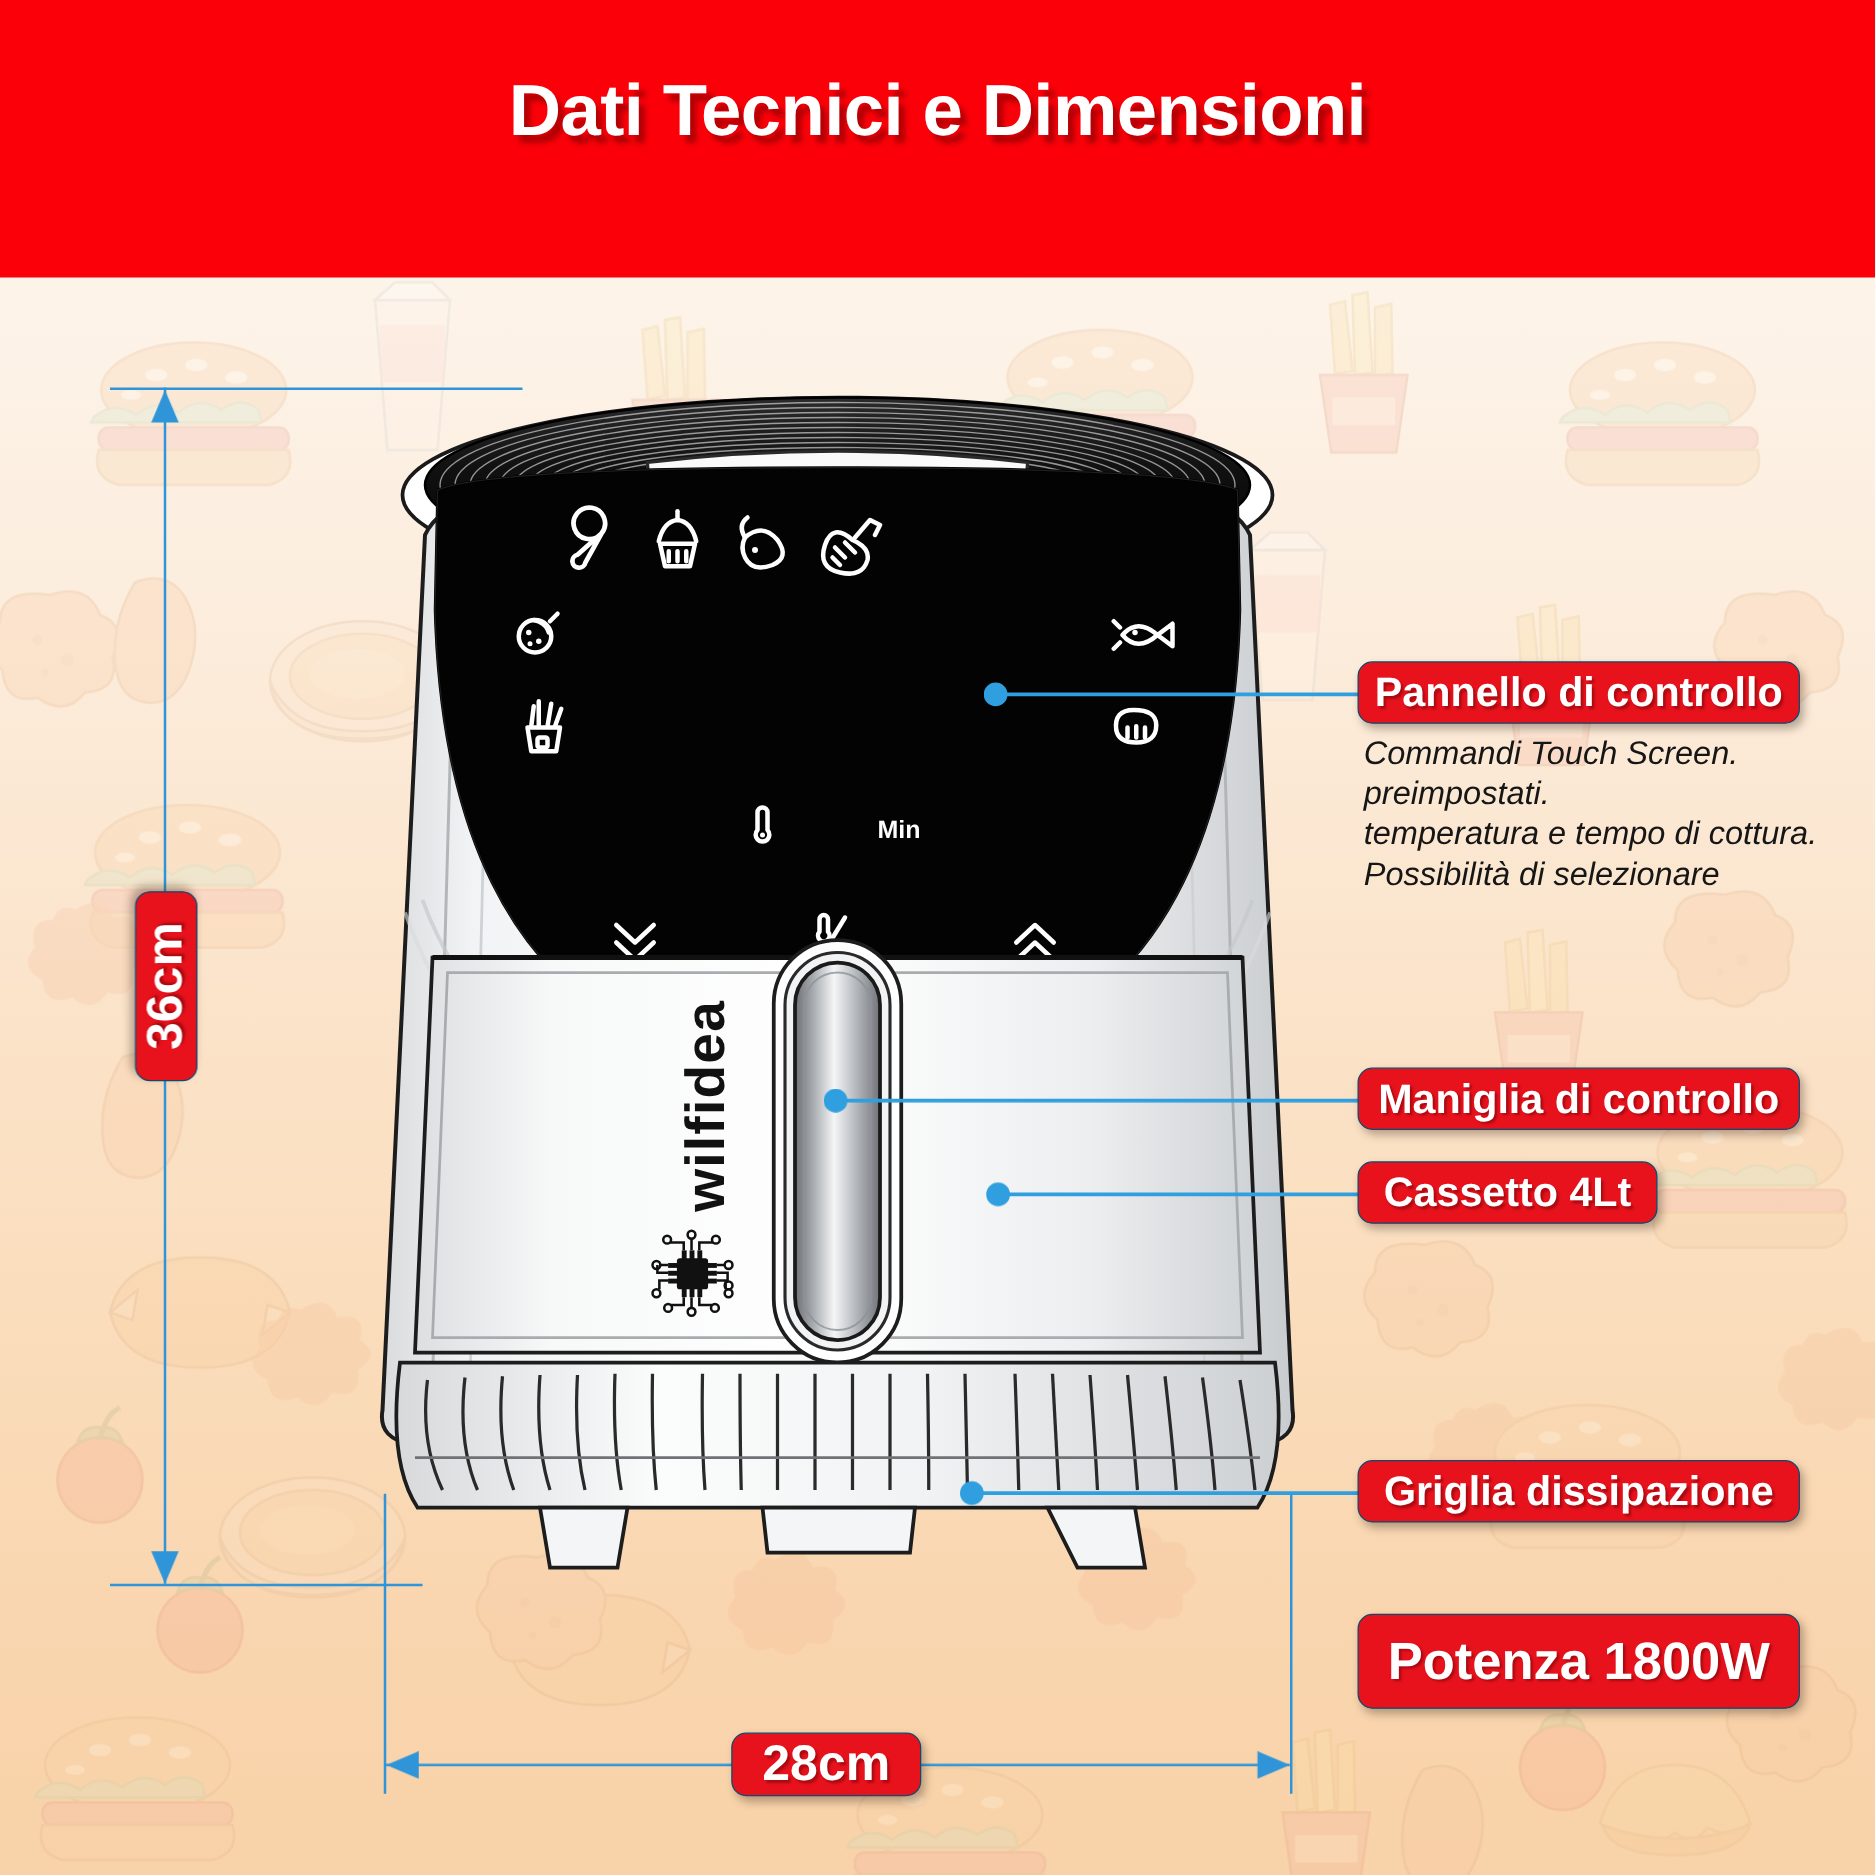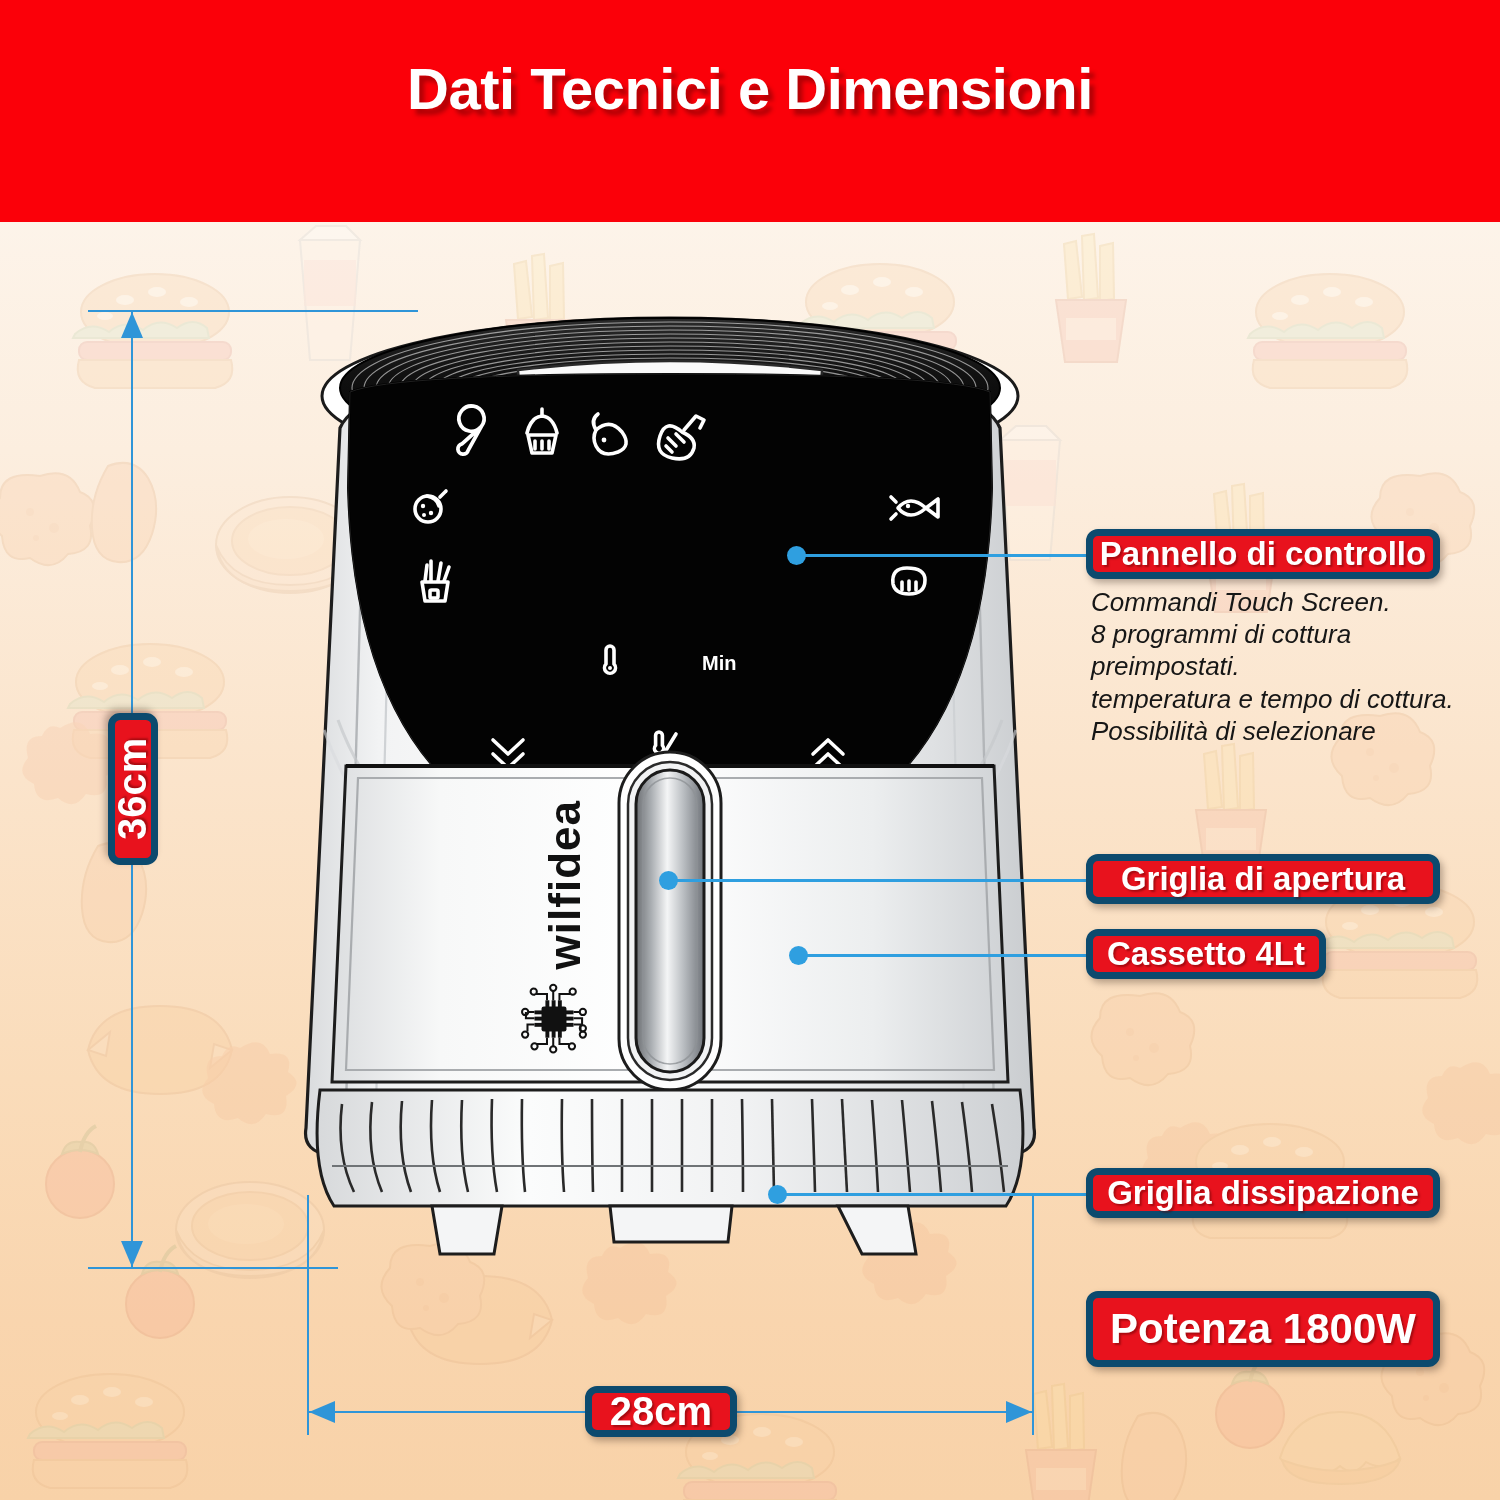--- a/index.html
+++ b/index.html
@@ -49,21 +49,21 @@
   .arrow{position:absolute;width:0;height:0;z-index:13;}
   .arrow-up{border-left:11px solid transparent;border-right:11px solid transparent;border-bottom:26px solid #2f95d8;}
   .arrow-down{border-left:11px solid transparent;border-right:11px solid transparent;border-top:26px solid #2f95d8;}
   .arrow-left{border-top:11px solid transparent;border-bottom:11px solid transparent;border-right:26px solid #2f95d8;}
   .arrow-right{border-top:11px solid transparent;border-bottom:11px solid transparent;border-left:26px solid #2f95d8;}
 
   
   .chip{
     position:absolute;
     background:#e8121d;
-    border:7px solid #0c4a6e;
+    border:1px solid #0c4a6e;
     border-radius:12px;
     box-shadow:3px 4px 7px rgba(60,40,30,.35);
     color:#ffffff;font-weight:bold;
     display:flex;align-items:center;justify-content:center;
     z-index:40;
     box-sizing:border-box;
     text-shadow:2px 2px 2px rgba(90,0,0,.45);
     white-space:nowrap;
   }
   .chip-vert{
@@ -531,30 +531,29 @@
     </g>
   </svg>
 
   <div class="callout-dot" style="left:787px;top:546px;"></div>
   <div class="callout-line" style="left:796px;top:554px;width:294px;"></div>
   <div class="chip" style="left:1086px;top:529px;width:354px;height:50px;font-size:33px;">
     <span>Pannello di controllo</span>
   </div>
   <div class="desc" style="left:1091px;top:586px;width:400px;">
     <div>Commandi Touch Screen.</div>
-    <div>8 programmi di cottura</div>
     <div>preimpostati.</div>
     <div>temperatura e tempo di cottura.</div>
     <div>Possibilità di selezionare</div>
   </div>
 
   <div class="callout-dot" style="left:659px;top:871px;"></div>
   <div class="callout-line" style="left:668px;top:879px;width:422px;"></div>
   <div class="chip" style="left:1086px;top:854px;width:354px;height:50px;font-size:33px;">
-    <span>Griglia di apertura</span>
+    <span>Maniglia di controllo</span>
   </div>
 
   <div class="callout-dot" style="left:789px;top:946px;"></div>
   <div class="callout-line" style="left:798px;top:954px;width:292px;"></div>
   <div class="chip" style="left:1086px;top:929px;width:240px;height:50px;font-size:33px;">
     <span>Cassetto 4Lt</span>
   </div>
 
   <div class="callout-dot" style="left:768px;top:1185px;"></div>
   <div class="callout-line" style="left:777px;top:1193px;width:313px;"></div>

